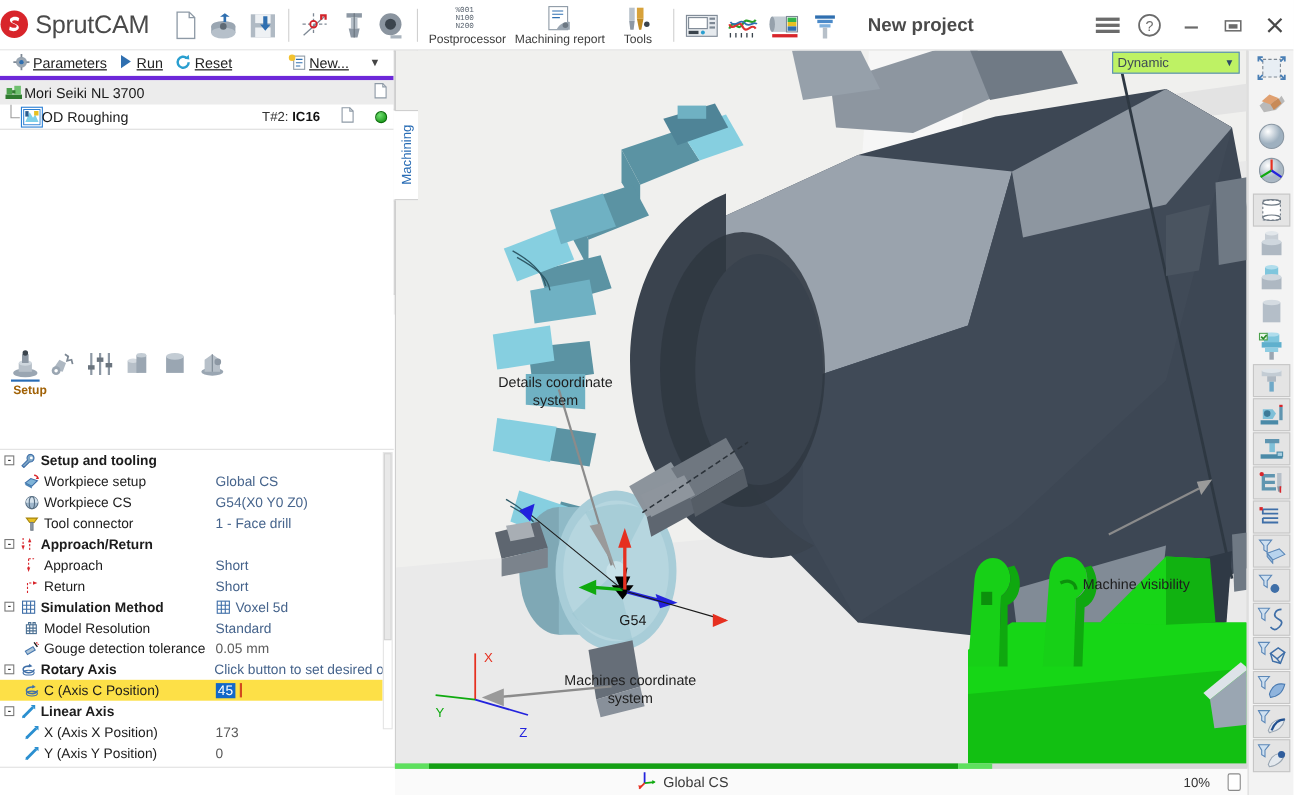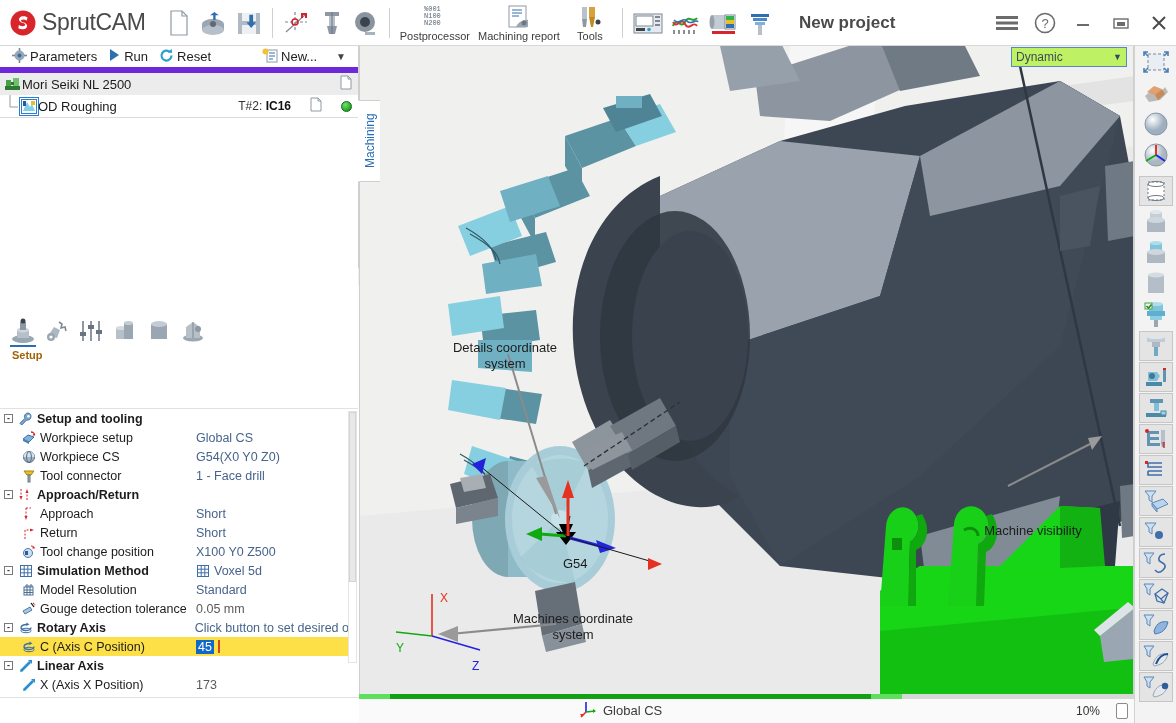--- a/index.html
+++ b/index.html
@@ -10,40 +10,40 @@
     overflow: hidden;
   }
   #app { position: relative; width: 1176px; height: 723px; background:#fff; }
 
   
   #topbar {
     position:absolute; left:0; top:0; width:1176px; height:46px;
     background:#ffffff; display:flex; align-items:center;
     border-bottom:1px solid #d8d8d8;
   }
-  #logo-wrap { display:flex; align-items:center; padding-left:10px; gap:6px; }
+  #logo-wrap { display:flex; align-items:flex-start; gap:6px; }
   .logo-mark { width:26px; height:26px; position:relative; }
   .logo-text { font-size:23px; color:#4a4a4a; letter-spacing:-0.3px; }
   .tb-sep { width:1px; height:30px; background:#d0d0d0; margin:0 6px; }
   .tb-btn {
     display:flex; flex-direction:column; align-items:center; justify-content:center;
     min-width:34px; height:44px; padding:0 4px; cursor:default;
   }
   .tb-btn.lbl { min-width:52px; }
   .tb-ico { height:26px; display:flex; align-items:flex-end; justify-content:center; }
   .tb-cap { font-size:11px; color:#3c3c3c; margin-top:1px; white-space:nowrap; }
   #title-area { margin-left:22px; font-size:17px; color:#4a4a4a; font-weight:bold; }
   #win-ctrls { position:absolute; right:6px; top:0; height:46px; display:flex; align-items:center; gap:16px; }
   .wc { width:22px; height:22px; display:flex; align-items:center; justify-content:center; color:#555; }
 
   
   #leftpanel { position:absolute; left:0; top:46px; width:358px; height:677px; background:#fff; }
   #ops-toolbar {
     height:27px; display:flex; align-items:center; gap:3px; padding-left:8px;
-    border-bottom:6px solid #6d28d9; background:#fff;
+    border-bottom:4px solid #6d28d9; background:#fff;text-decoration:underline;
   }
   .ops-item { display:flex; align-items:center; gap:3px; font-size:13px; color:#222; padding:0 4px; }
   .ops-new { margin-left:44px; display:flex; align-items:center; gap:3px; font-size:13px; color:#222; }
   .ops-arrow { position:absolute; left:336px; font-size:10px; color:#444; }
 
   #op-tree { border-bottom:1px solid #dcdcdc; }
   .op-row { display:flex; align-items:center; height:22px; font-size:13px; color:#1a1a1a; padding-left:4px; position:relative; }
   .op-row.machine { background:#ececec; }
   .op-row.sel .op-icon-sel { outline:1.5px solid #2a7fd4; }
   .op-indent { width:16px; height:22px; position:relative; }
@@ -392,21 +392,21 @@
     <div id="op-tree">
       <div class="op-row machine">
         <span style="width:18px;display:flex;align-items:center">
           <svg width="17" height="15" viewBox="0 0 17 15">
               <rect x="1" y="9" width="15" height="4" fill="#2f7a2f"></rect>
               <rect x="2" y="3" width="5" height="6" fill="#4aa04a"></rect>
               <rect x="9" y="1" width="6" height="8" fill="#6fc06f"></rect>
               <rect x="7" y="5" width="3" height="3" fill="#2f7a2f"></rect>
             </svg>
         </span>
-        <span>Mori Seiki NL 2500</span>
+        <span>Mori Seiki NL 3700</span>
         <span class="op-right">
           <span>
             <svg width="12" height="15" viewBox="0 0 12 15">
                 <path d="M1 1h7l3 3v10H1z" fill="#fff" stroke="#8e9aa6"></path>
                 <path d="M8 1v3h3" fill="none" stroke="#8e9aa6"></path>
               </svg>
           </span>
         </span>
       </div>
       <div class="op-row sel">
@@ -584,34 +584,20 @@
           <div class="prow">
             <div class="pname ind2">
               <span class="micon"><svg width="14" height="14" viewBox="0 0 14 14">
                   <path d="M3 13V4h6" stroke="#d8252b" stroke-dasharray="2 1.5" fill="none"></path>
                   <polygon points="8,2.5 8,5.5 12,4" fill="#d8252b"></polygon>
                 </svg></span>
               <span>Return</span>
             </div>
             <div class="pval">
               <span>Short</span>
-            </div>
-          </div>
-          <div class="prow">
-            <div class="pname ind2">
-              <span class="micon"><svg width="14" height="14" viewBox="0 0 14 14">
-                  <circle cx="6" cy="8" r="4.5" fill="#cfe0f0" stroke="#4a7ab0"></circle>
-                  <rect x="3" y="6" width="3" height="4" fill="#2f5d9c"></rect>
-                  <path d="M9 1c2 0 3 1 3 2.5" fill="none" stroke="#d8252b"></path>
-                  <polygon points="11.2,1 13,3.2 10.2,3.6" fill="#d8252b"></polygon>
-                </svg></span>
-              <span>Tool change position</span>
-            </div>
-            <div class="pval">
-              <span>X100 Y0 Z500</span>
             </div>
           </div>
           <div class="prow">
             <div class="pname grp ind1">
               <span class="expander">-</span>
               <span class="micon"><svg width="14" height="14" viewBox="0 0 14 14">
                   <g fill="none" stroke="#3f6fa8" stroke-width="1">
                     <rect x="1.5" y="1.5" width="11" height="11"></rect>
                     <line x1="5.2" y1="1.5" x2="5.2" y2="12.5"></line>
                     <line x1="8.8" y1="1.5" x2="8.8" y2="12.5"></line>

